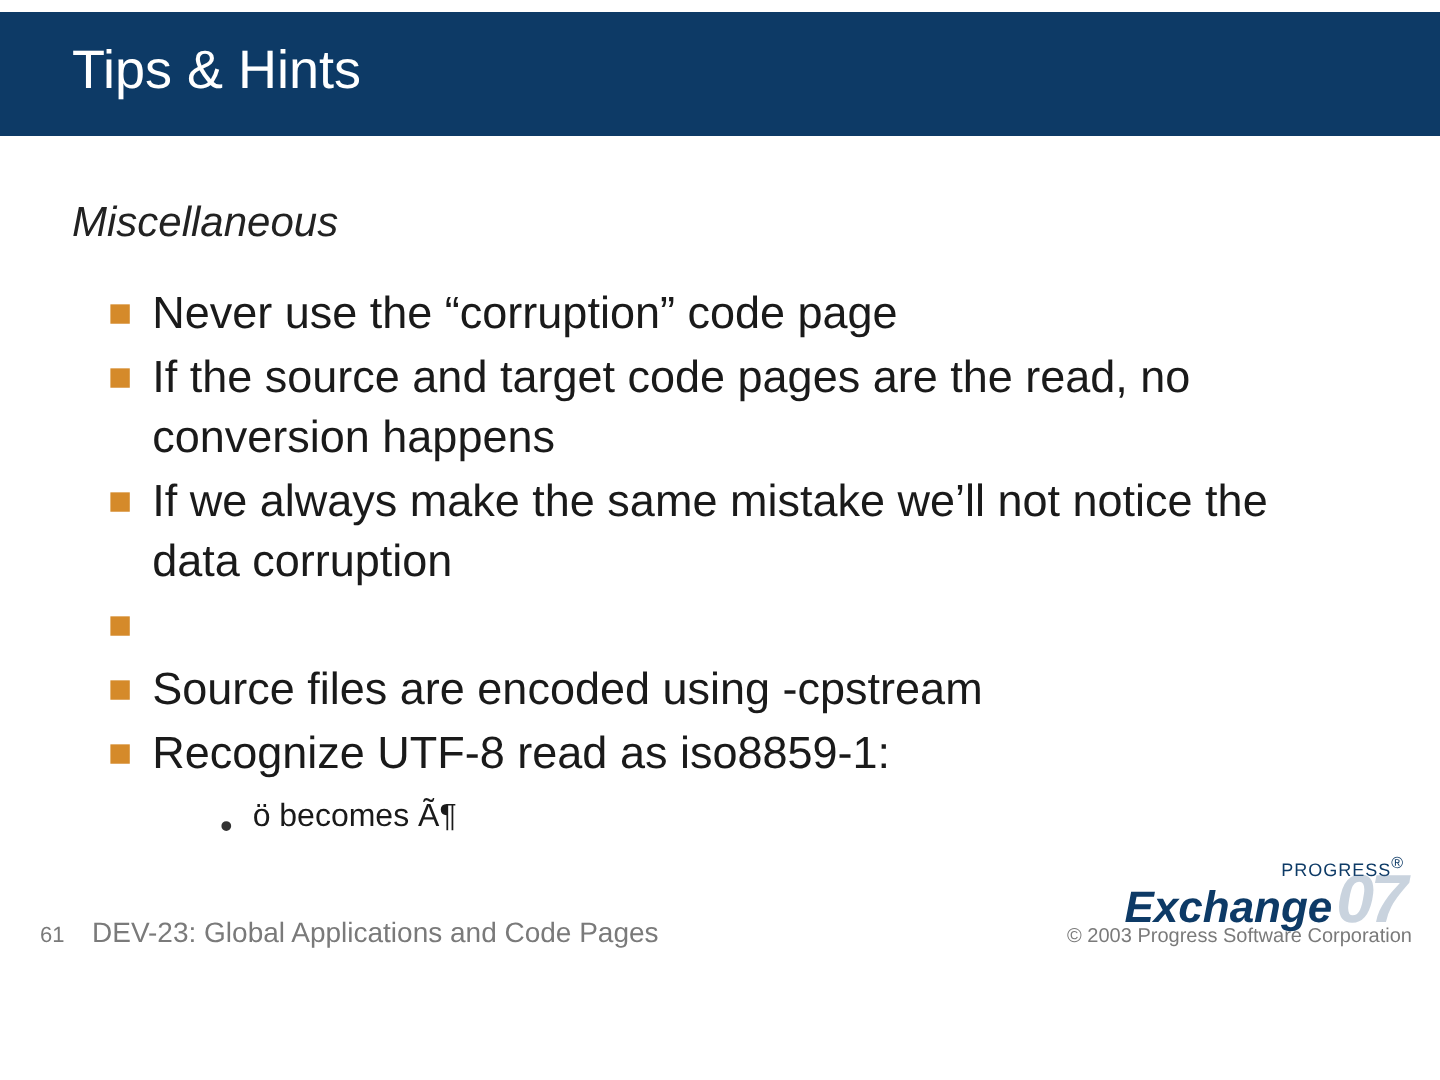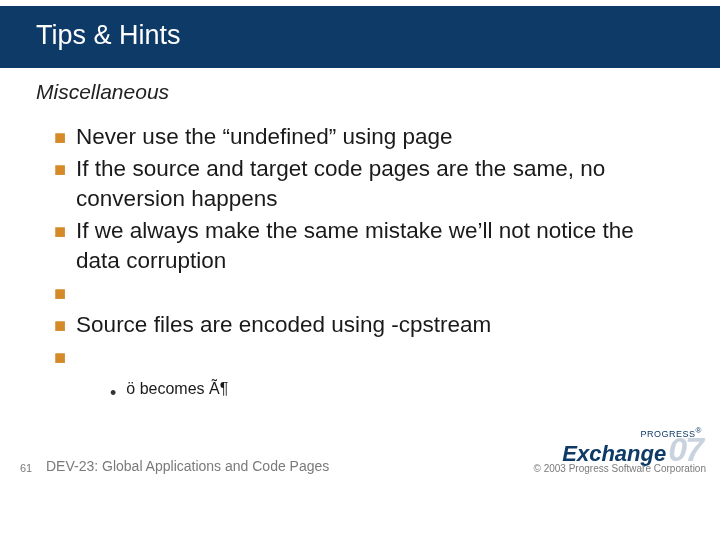--- a/index.html
+++ b/index.html
@@ -1,20 +1,20 @@
 <!DOCTYPE html>
 <html><head>
 <meta charset="utf-8">
 <style>
   * { margin: 0; padding: 0; box-sizing: border-box; }
   html, body { width: 720px; height: 540px; font-family: Arial, Helvetica, sans-serif; background: #fff; overflow: hidden; }
   .slide { position: relative; width: 720px; height: 488px; }
   .title-band { background: #0d3a66; color: #fff; height: 68px; padding: 14px 0 0 36px; font-size: 27px; font-weight: 400; border-top: 6px solid #fff; }
   .title-band span { display: inline-block; }
-  .subhead { font-style: italic; font-size: 21px; color: #222; padding: 12px 0 0 36px; }
+  .subhead { font-style: italic; font-size: 21px; color: #222; padding: 32px 0 0 36px; }
   .content { padding: 18px 0 0 54px; width: 660px; }
   .bullet-row { display: flex; align-items: flex-start; margin-bottom: 2px; }
   .sq { color: #d58a2a; font-size: 20px; line-height: 30px; margin-right: 10px; flex: 0 0 auto; }
   .bt { font-size: 22.5px; color: #1a1a1a; line-height: 30px; }
   .sub-bullet { display: flex; align-items: flex-start; margin: 8px 0 0 56px; }
   .dot { color: #333; font-size: 18px; line-height: 26px; margin-right: 10px; }
   .sbt { font-size: 16px; color: #1a1a1a; }
   .footer { position: absolute; left: 0; bottom: 0; width: 720px; height: 46px; }
   .pagenum { position: absolute; left: 8px; bottom: 14px; font-size: 11px; color: #7a7a7a; margin-left: 12px; }
   .foot-left { position: absolute; left: 46px; bottom: 14px; font-size: 14px; color: #7a7a7a; }
@@ -30,39 +30,40 @@
 
 <div class="slide">
   <div class="title-band">
     <span>Tips &amp; Hints</span>
   </div>
   <div class="subhead">Miscellaneous</div>
 
   <div class="content">
     <div class="bullet-row">
       <div class="sq">■</div>
-      <div class="bt">Never use the “undefined” using page</div>
+      <div class="bt">Never use the “corruption” code page</div>
     </div>
     <div class="bullet-row">
       <div class="sq">■</div>
-      <div class="bt">If the source and target code pages are the same, no conversion happens</div>
+      <div class="bt">If the source and target code pages are the read, no conversion happens</div>
     </div>
     <div class="bullet-row">
       <div class="sq">■</div>
       <div class="bt">If we always make the same mistake we’ll not notice the data corruption</div>
     </div>
     <div class="bullet-row">
       <div class="sq">■</div>
     </div>
     <div class="bullet-row">
       <div class="sq">■</div>
       <div class="bt">Source files are encoded using -cpstream</div>
     </div>
     <div class="bullet-row">
       <div class="sq">■</div>
+      <div class="bt">Recognize UTF-8 read as iso8859-1:</div>
     </div>
     <div class="sub-bullet">
       <div class="dot">•</div>
       <div class="sbt">ö becomes Ã¶</div>
     </div>
   </div>
 
   <div class="logo">
     <div class="logo-top">
       <span>PROGRESS</span><span class="reg">®</span>

